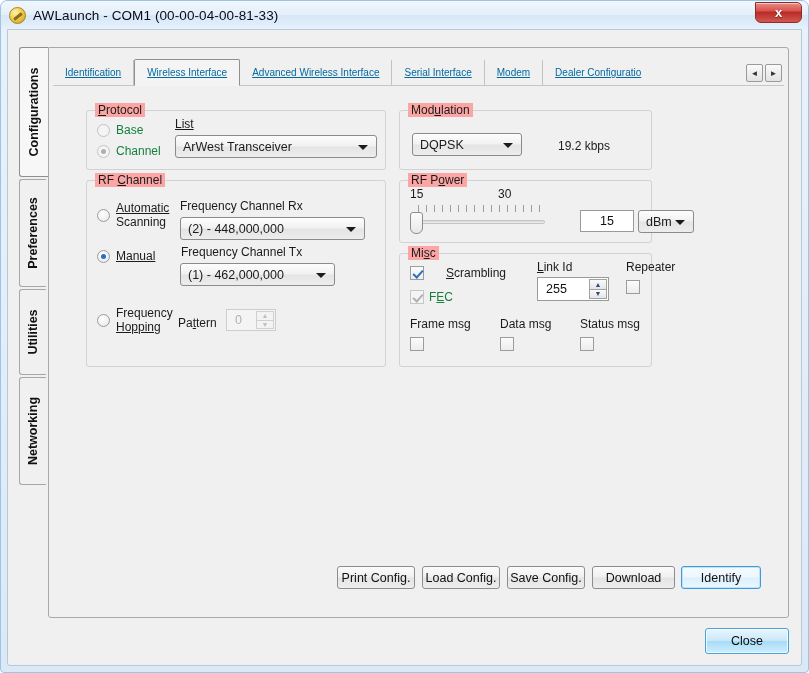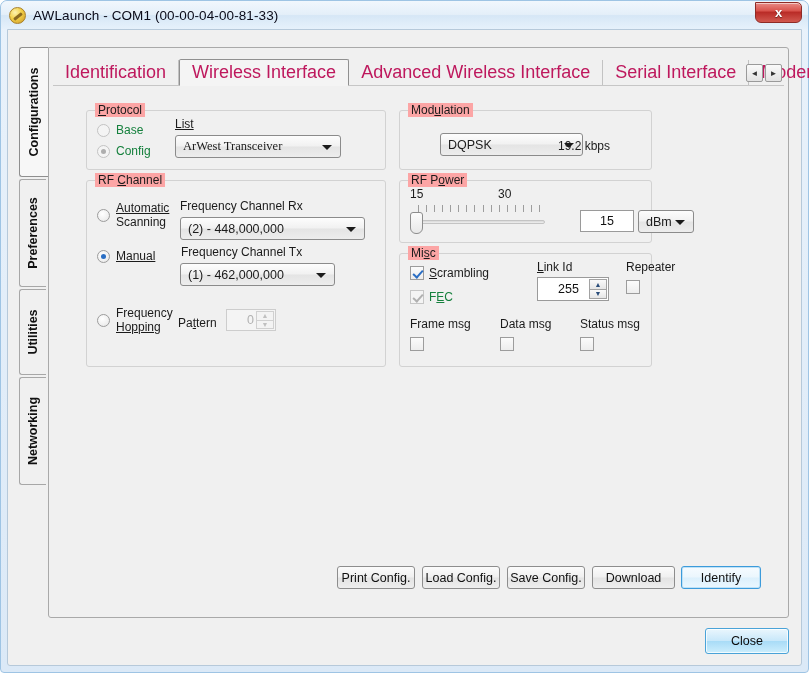--- a/index.html
+++ b/index.html
@@ -124,25 +124,26 @@
     height: 32px;
     margin: 6px 4px 0 4px;
     display: flex; align-items: flex-end;
     border-bottom: 1px solid #c6c6c6;
   }
   .htab {
     position: relative;
     height: 25px;
     padding: 0 12px;
     display: flex; align-items: center;
-    font-size: 18px;
-    color: #be185d;
+    font-size: 10px;
+    color: #0369a1;
     white-space: nowrap;
     cursor: pointer;
     border-right: 1px solid #c2c2c2;
+    text-decoration: underline;
   }
   .htab.active {
     background: #f4f4f4;
     border: 1px solid #909090;
     border-bottom-color: #f4f4f4;
     border-radius: 2px 2px 0 0;
     height: 27px;
     margin-bottom: -1px;
   }
   .htab.clipped { overflow: hidden; }
@@ -242,21 +243,21 @@
     border-left: 5px solid transparent;
     border-right: 5px solid transparent;
     border-top: 5px solid #1b1b1b;
   }
 
   .textbox {
     position: absolute;
     background: #ffffff;
     border: 1px solid #9a9a9a;
     display: flex; align-items: center;
-    padding-left: 20px;
+    padding-left: 8px;
     font-size: 12.5px;
     color: #111;
   }
   .textbox.dim { background: #f4f4f4; color: #b2b2b2; border-color: #cdcdcd; }
 
   .spinner-btns {
     position: absolute;
     right: 1px; top: 1px; bottom: 1px;
     width: 18px;
     display: flex; flex-direction: column;
@@ -390,27 +391,27 @@
         <div class="group-title">
           <span class="u">P</span><span>rotocol</span>
         </div>
 
         <div style="position:absolute; left:10px; top:12px; display:flex; align-items:center; gap:6px;">
           <span class="radio dim"></span>
           <span class="lbl dim">Base</span>
         </div>
         <div style="position:absolute; left:10px; top:33px; display:flex; align-items:center; gap:6px;">
           <span class="radio dim on"></span>
-          <span class="lbl dim">Config</span>
+          <span class="lbl dim">Channel</span>
         </div>
 
         <div class="lbl" style="position:absolute; left:88px; top:6px;">
           <span class="u">List</span>
         </div>
-        <div class="combo" style="left:88px; top:24px; width:166px;font-family:Liberation Serif, serif;">
+        <div class="combo" style="left:88px; top:24px; width:202px;">
           <span>ArWest Transceiver</span>
           <span class="arrow"></span>
         </div>
       </div>
 
       <div class="group" style="left:37px; top:132px; width:300px; height:187px;">
         <div class="group-title">
           <span>RF</span> <span class="u">C</span><span>hannel</span>
         </div>
 
@@ -456,21 +457,21 @@
             <div>▲</div>
             <div>▼</div>
           </div>
         </div>
       </div>
 
       <div class="group" style="left:350px; top:62px; width:253px; height:60px;">
         <div class="group-title">
           <span>Mod</span><span class="u">u</span><span>lation</span>
         </div>
-        <div class="combo" style="left:12px; top:22px; width:143px;margin-left:28px;">
+        <div class="combo" style="left:12px; top:22px; width:110px;">
           <span>DQPSK</span>
           <span class="arrow"></span>
         </div>
         <div class="lbl" style="position:absolute; left:158px; top:28px;">19.2 kbps</div>
       </div>
 
       <div class="group" style="left:350px; top:132px; width:253px; height:63px;">
         <div class="group-title">
           <span>RF P</span><span class="u">o</span><span>wer</span>
         </div>
@@ -507,21 +508,21 @@
           <span>dBm</span>
           <span class="arrow"></span>
         </div>
       </div>
 
       <div class="group" style="left:350px; top:205px; width:253px; height:114px;">
         <div class="group-title">
           <span>Mi</span><span class="u">s</span><span>c</span>
         </div>
 
-        <div style="position:absolute; left:10px; top:12px; display:flex; align-items:center; gap:5px;">
+        <div style="position:absolute; left:10px; top:12px; display:flex; align-items:center; gap:22px;">
           <span class="check on"></span>
           <span class="lbl"><span class="u">S</span><span>crambling</span></span>
         </div>
         <div style="position:absolute; left:10px; top:36px; display:flex; align-items:center; gap:5px;">
           <span class="check dim on"></span>
           <span class="lbl dim"><span>F</span><span class="u">E</span><span>C</span></span>
         </div>
 
         <div class="lbl" style="position:absolute; left:137px; top:6px;">
           <span class="u">L</span><span>ink Id</span>

